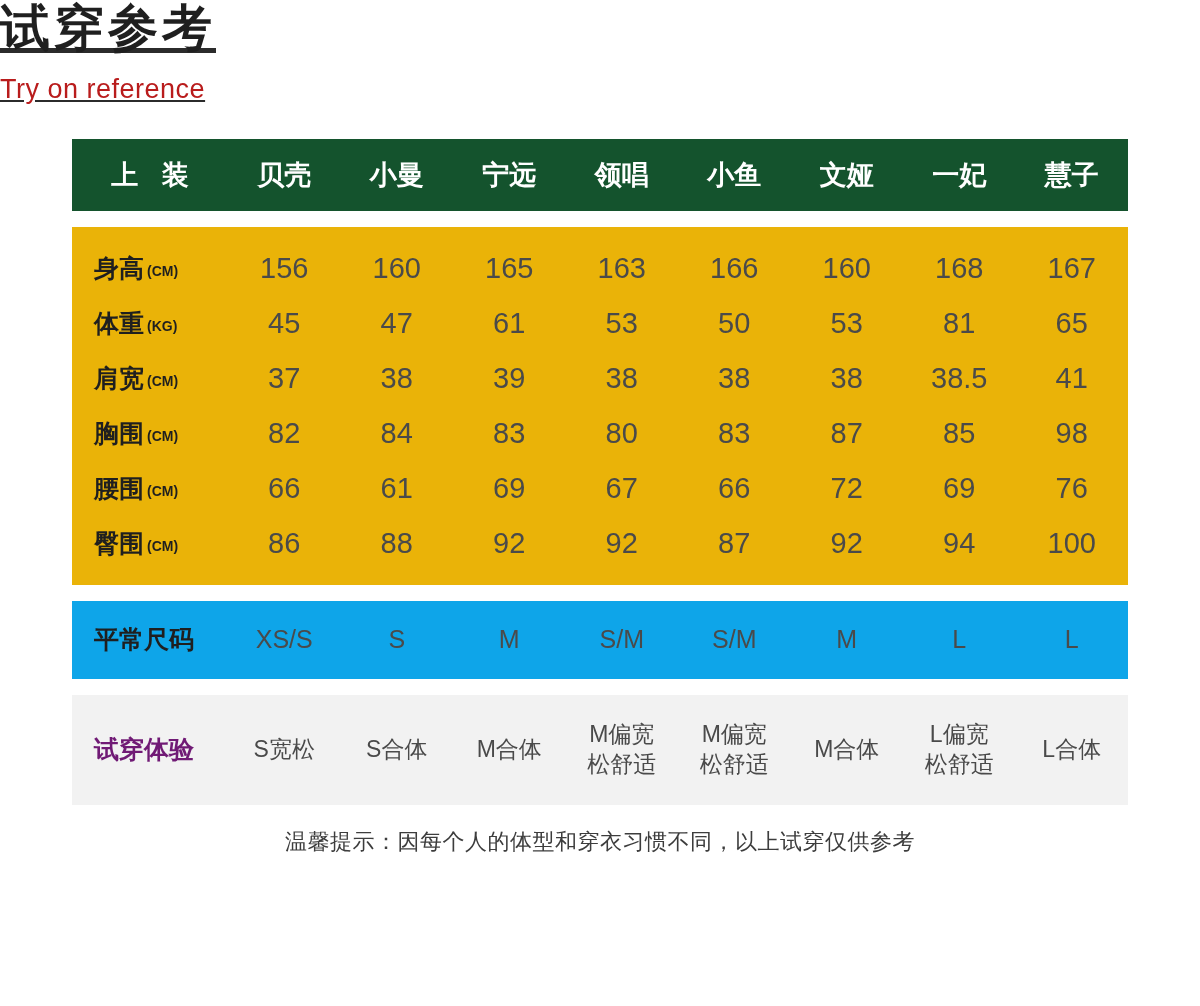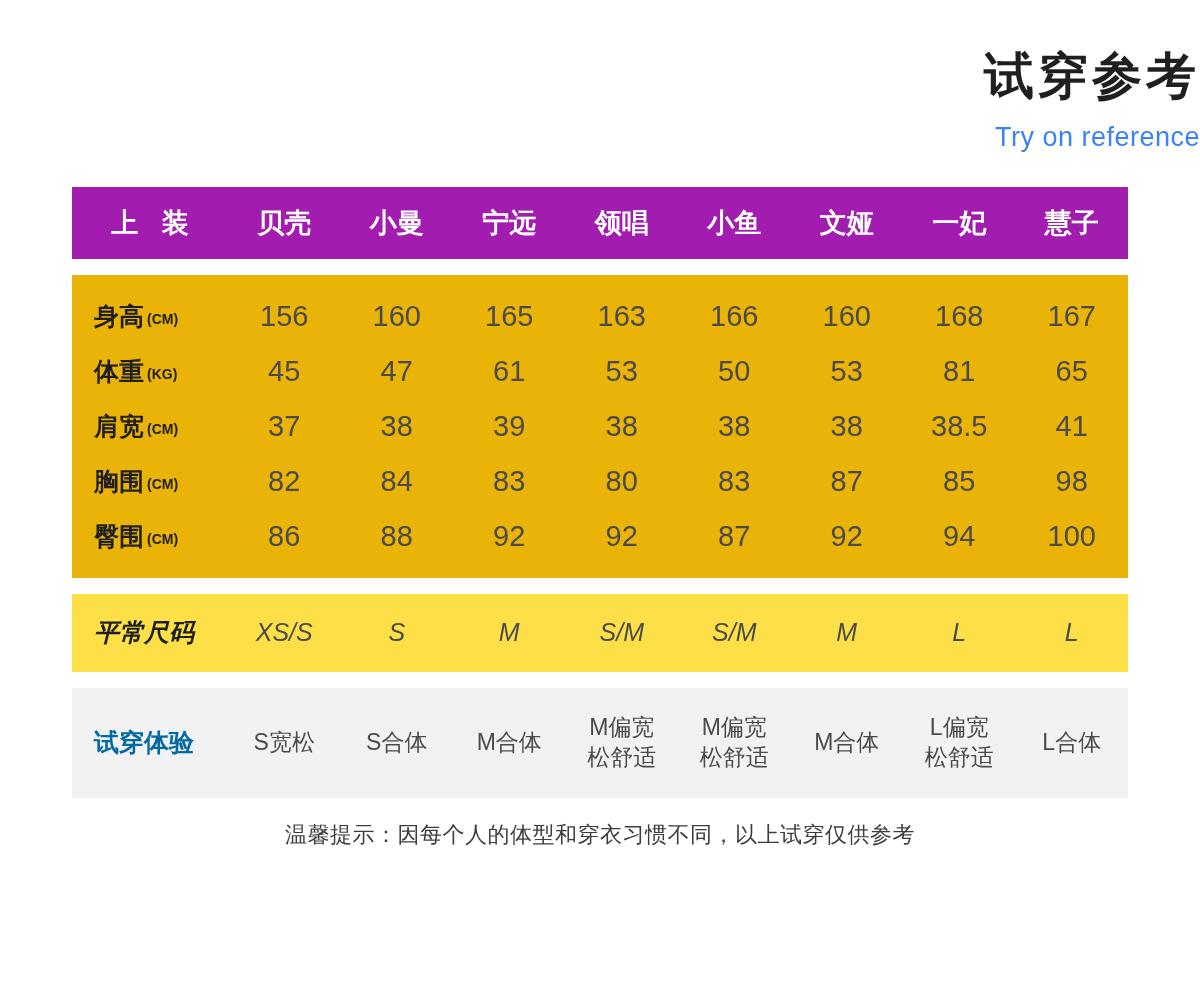--- a/index.html
+++ b/index.html
@@ -16,61 +16,61 @@
   }
   .page {
     width: 1200px;
     height: 1006px;
     position: relative;
     box-sizing: border-box;
   }
 
   
   .header {
-    text-align: right;
-    padding-top: 48px;
+    text-align: left;
+    text-decoration: underline;
   }
   .title-cn {
     font-size: 50px;
     font-weight: bold;
     letter-spacing: 4px;
     color: #1f1f1f;
     line-height: 1.15;
   }
   .subtitle-cn {
     font-size: 24px;
     font-weight: bold;
     color: #1f1f1f;
     margin-top: 12px;
     letter-spacing: 1px;
   }
   .subtitle-en {
     font-size: 27px;
-    color: #3b82f6;
+    color: #b91c1c;
     margin-top: 16px;
     letter-spacing: 0.5px;
   }
 
   
   .table-wrap {
     margin: 34px auto 0 auto;
     width: 1056px;
   }
   table.size-table {
     border-collapse: collapse;
     width: 100%;
     table-layout: fixed;
   }
   table.size-table td, table.size-table th {
     padding: 0;
   }
 
   
   thead tr {
-    background: #a21caf;
+    background: #14532d;
   }
   thead th {
     color: #ffffff;
     font-size: 27px;
     font-weight: bold;
     height: 72px;
     text-align: center;
     vertical-align: middle;
   }
   thead th.rowhead {
@@ -104,27 +104,26 @@
     margin-left: 3px;
     vertical-align: 1px;
   }
 
   .spacer-row td {
     background: #ffffff;
     height: 16px;
   }
 
   .block-usual td {
-    background: #fde047;
+    background: #0ea5e9;
     height: 78px;
     text-align: center;
     vertical-align: middle;
     font-size: 25px;
     color: #4a4a4a;
-    font-style: italic;
   }
   .block-usual td.rowhead {
     font-size: 25px;
     font-weight: bold;
     color: #1f1f1f;
     text-align: left;
     padding-left: 22px;
   }
 
   .block-exp td {
@@ -132,21 +131,21 @@
     height: 110px;
     text-align: center;
     vertical-align: middle;
     font-size: 23px;
     color: #4a4a4a;
     line-height: 1.3;
   }
   .block-exp td.rowhead {
     font-size: 25px;
     font-weight: bold;
-    color: #0369a1;
+    color: #701a75;
     text-align: left;
     padding-left: 22px;
   }
 
   
   .note {
     text-align: center;
     font-size: 22px;
     color: #3d3d3d;
     margin-top: 22px;
@@ -224,20 +223,31 @@
           <td>82</td>
           <td>84</td>
           <td>83</td>
           <td>80</td>
           <td>83</td>
           <td>87</td>
           <td>85</td>
           <td>98</td>
         </tr>
         <tr>
+          <td class="rowhead"><span>腰围</span><span class="unit">(CM)</span></td>
+          <td>66</td>
+          <td>61</td>
+          <td>69</td>
+          <td>67</td>
+          <td>66</td>
+          <td>72</td>
+          <td>69</td>
+          <td>76</td>
+        </tr>
+        <tr>
           <td class="rowhead"><span>臀围</span><span class="unit">(CM)</span></td>
           <td>86</td>
           <td>88</td>
           <td>92</td>
           <td>92</td>
           <td>87</td>
           <td>92</td>
           <td>94</td>
           <td>100</td>
         </tr>

